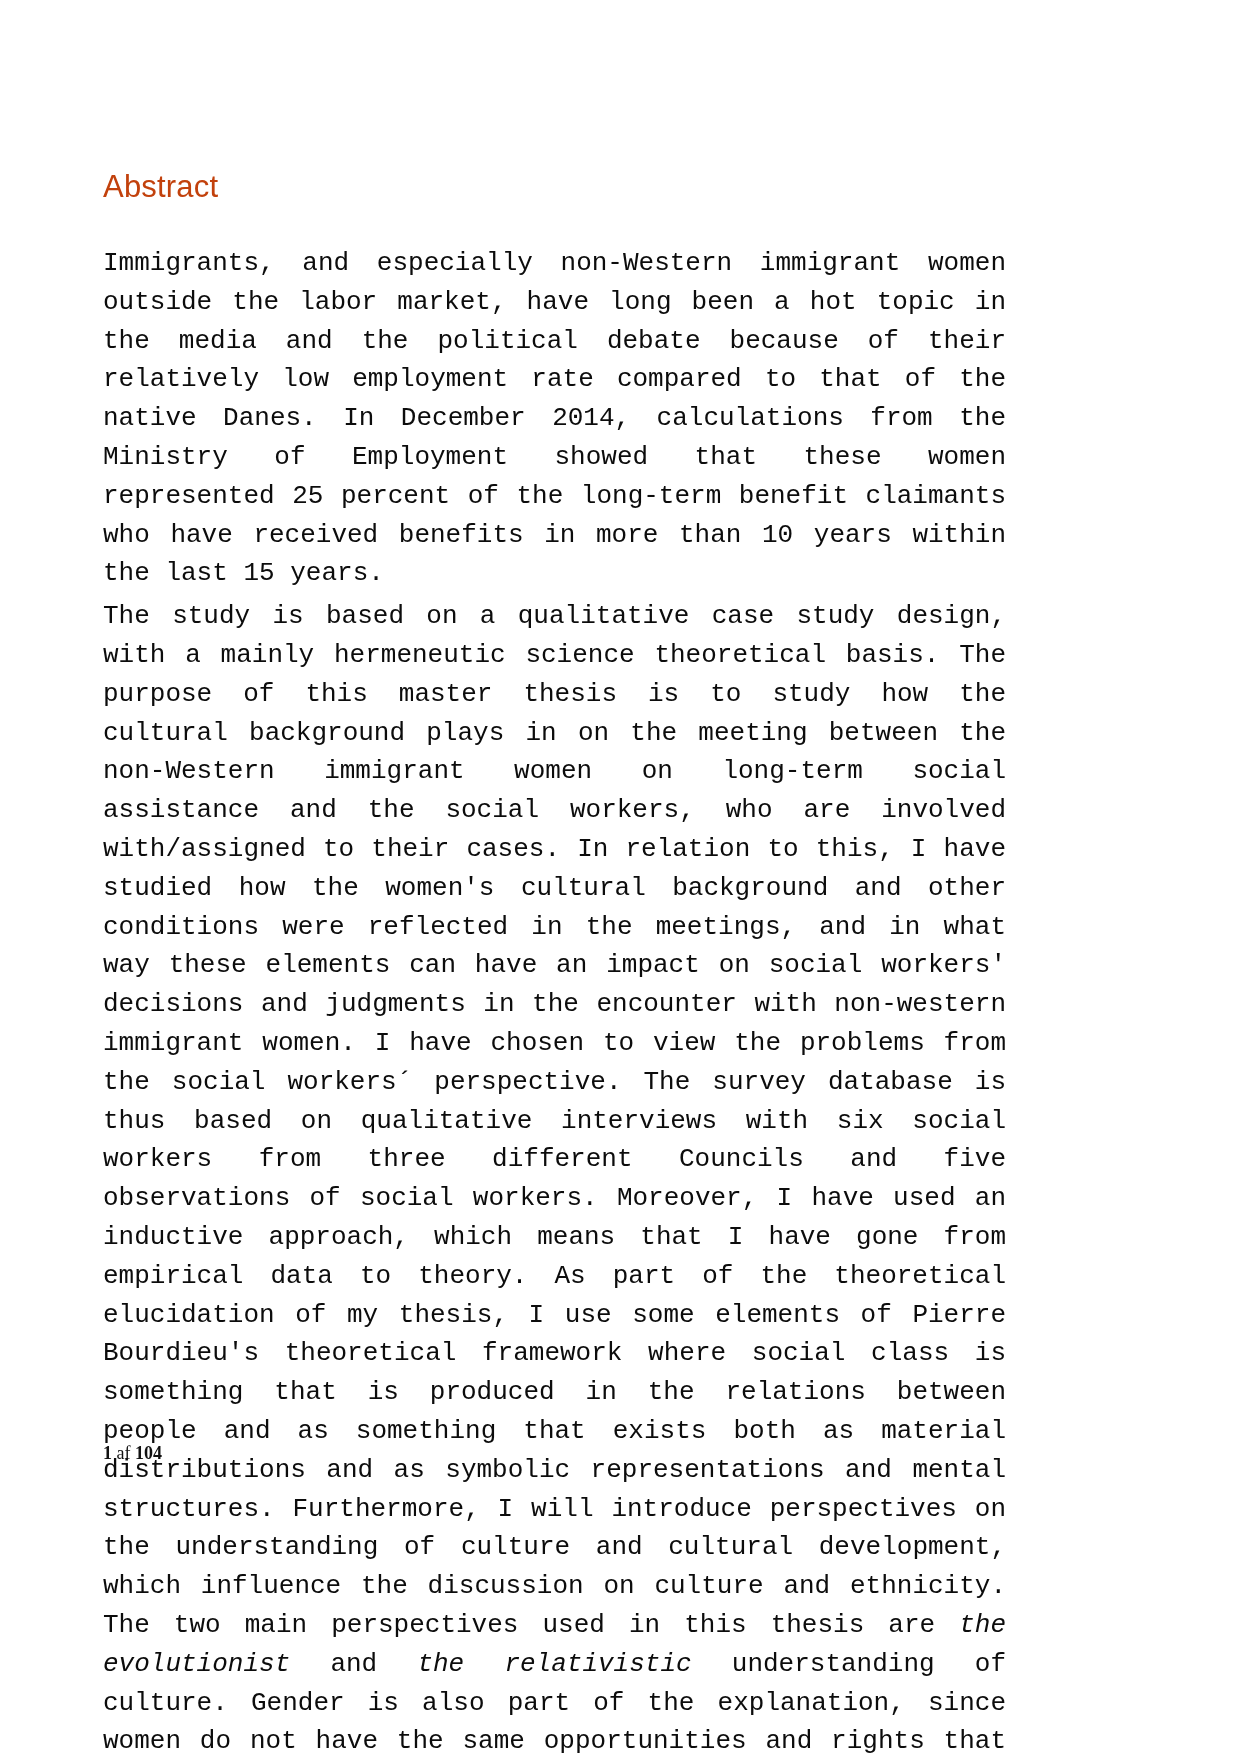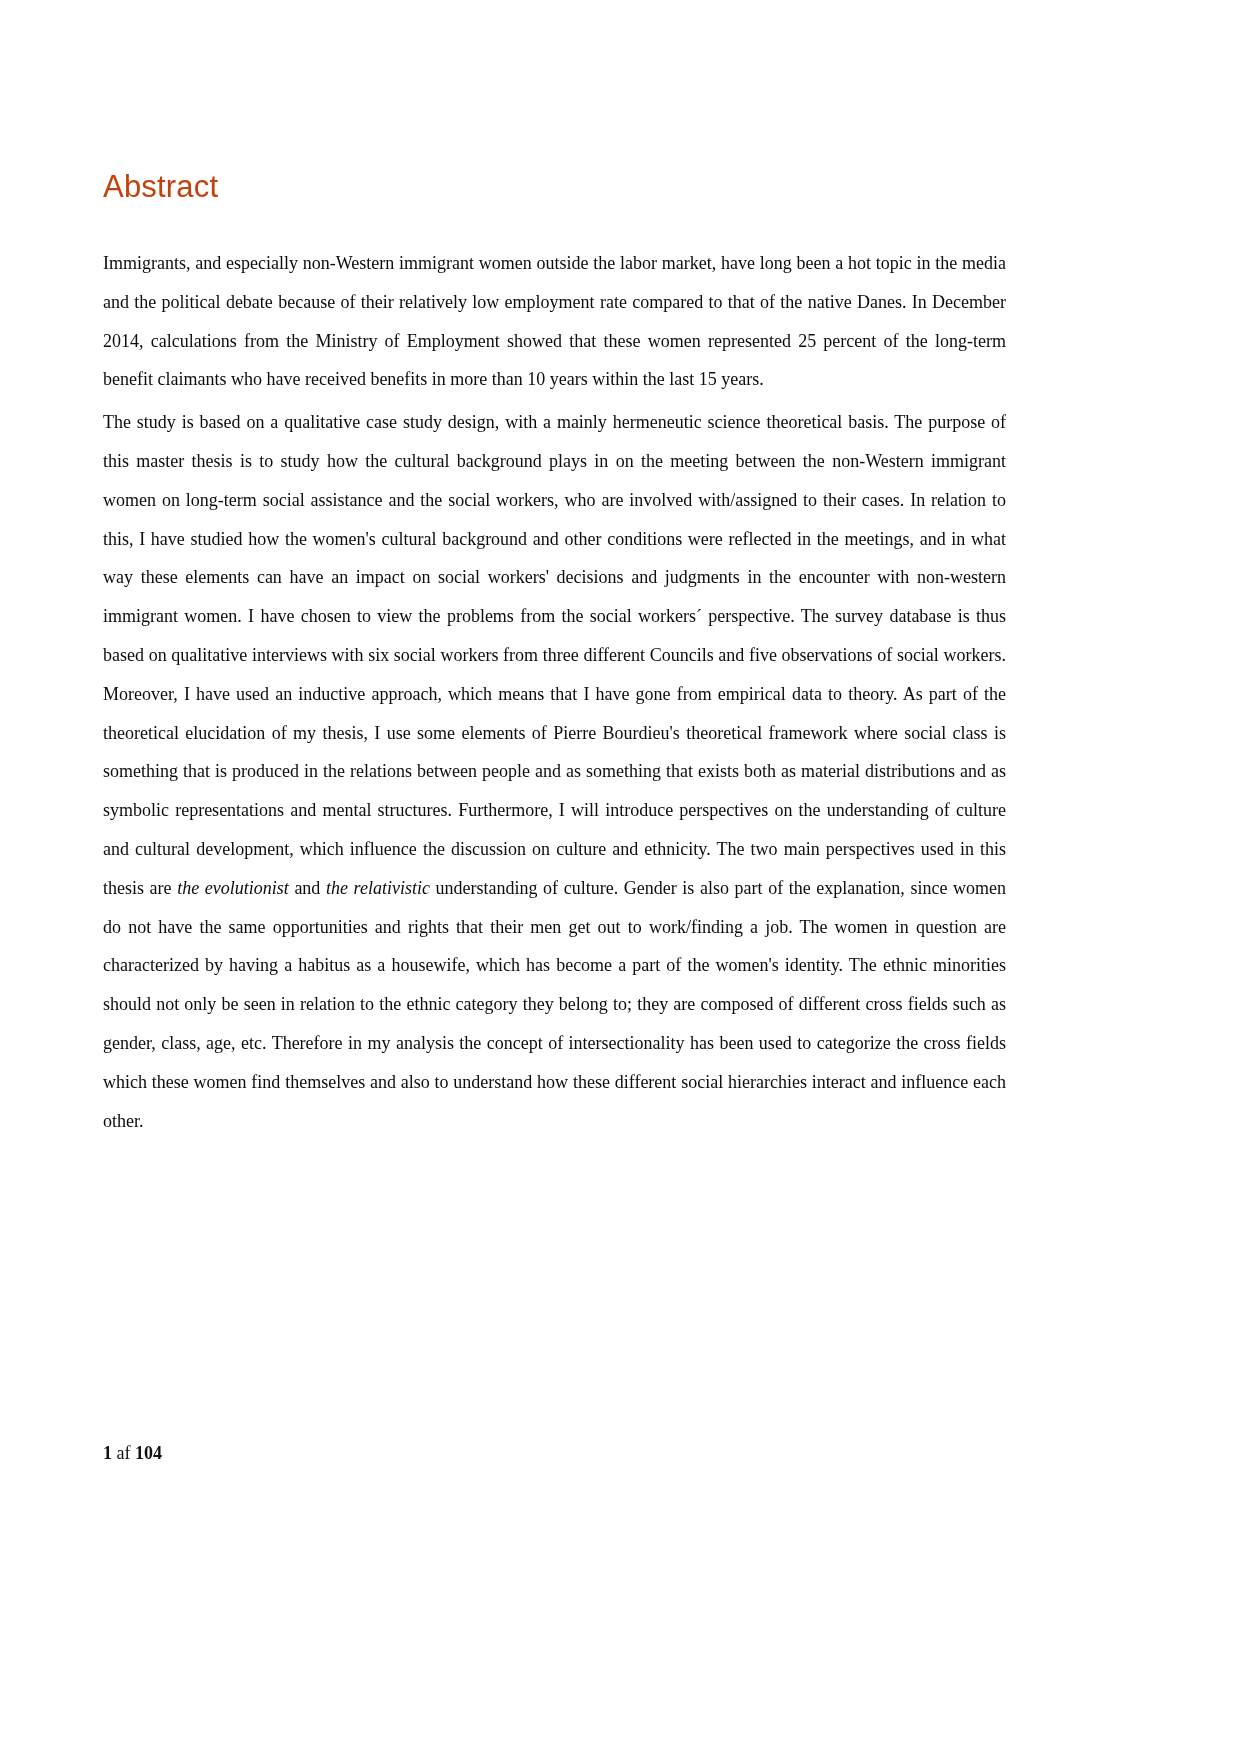--- a/index.html
+++ b/index.html
@@ -25,22 +25,22 @@
   .doc-heading {
     font-family: "Liberation Sans", "DejaVu Sans", sans-serif;
     font-size: 31px;
     font-weight: 400;
     color: #c2410c;
     letter-spacing: 0.2px;
     margin: 0 0 40px 0;
     line-height: 1.1;
   }
   .para {
-    font-family: Liberation Serif, serif;
-    font-size: 18px;
+    font-family: Liberation Mono, monospace;
+    font-size: 26px;
     line-height: 38.8px;
     color: #0c0c0c;
     text-align: justify;
     text-justify: inter-word;
     margin: 0;
     -webkit-hyphens: none;
     hyphens: none;
   }
   .para + .para {
     margin-top: 4px;

